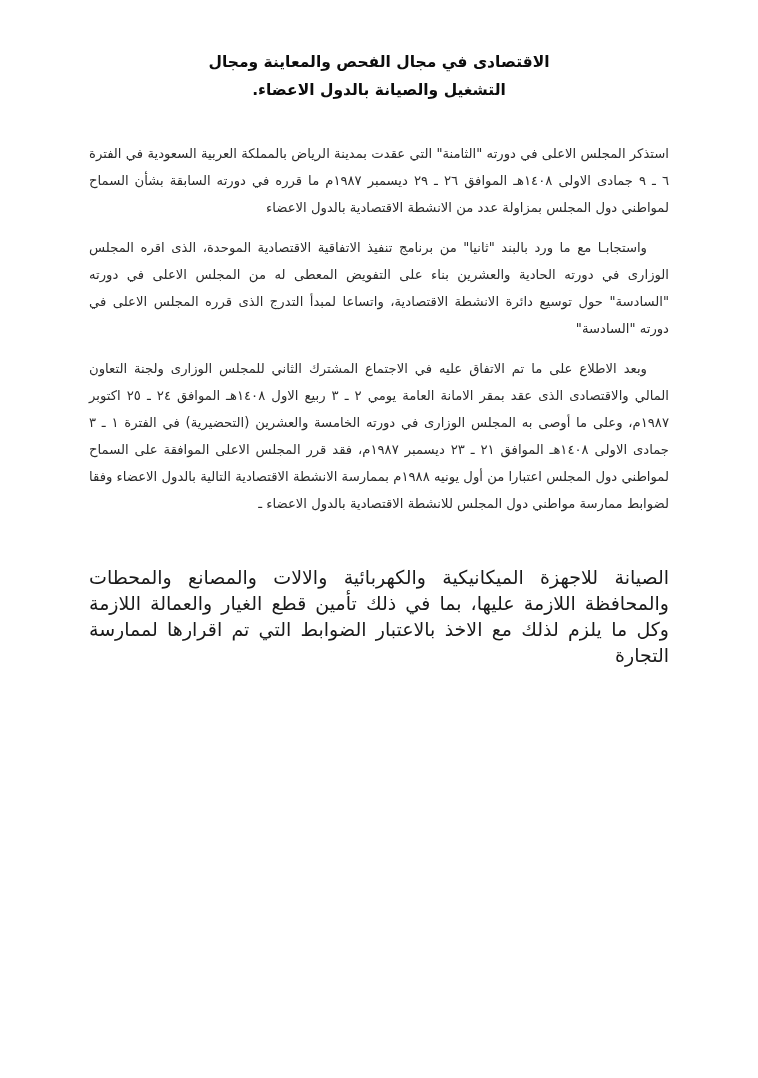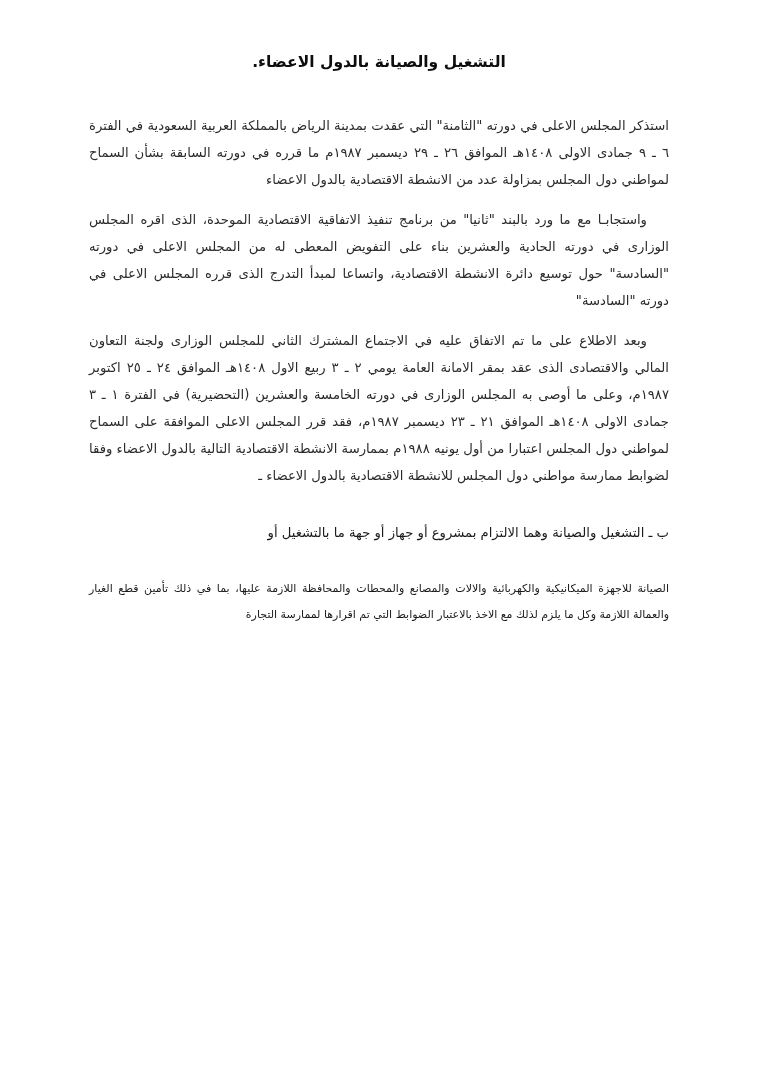--- a/index.html
+++ b/index.html
@@ -69,53 +69,50 @@
     font-size: 13.2px;
     line-height: 25.5px;
     text-align: justify;
     color: #1a1a1a;
   }
   .list-item .marker {
     display: inline;
   }
   .sub-para {
     margin: 0 0 23px 0;
-    font-size: 11px;
+    font-size: 19px;
     line-height: 26px;
     text-align: justify;
     color: #1a1a1a;
   }
   .spacer-sm { height: 10px; }
   .lower-block {
     direction: rtl;
     margin: 0 auto;
     width: 580px;
     padding-top: 6px;
   }
 </style>
 </head>
 <body>
 
 <div class="page">
 
   <div class="title-block">
+    <div class="title-line">الاقتصادى في مجال الفحص والمعاينة ومجال</div>
     <div class="title-line">التشغيل والصيانة بالدول الاعضاء.</div>
   </div>
 
   <div class="body-block">
     <p class="para gray">استذكر المجلس الاعلى في دورته "الثامنة" التي عقدت بمدينة الرياض بالمملكة العربية السعودية في الفترة ٦ ـ ٩ جمادى الاولى ١٤٠٨هـ الموافق ٢٦ ـ ٢٩ ديسمبر ١٩٨٧م ما قرره في دورته السابقة بشأن السماح لمواطني دول المجلس بمزاولة عدد من الانشطة الاقتصادية بالدول الاعضاء</p>
     <p class="para gray indent">واستجابـا مع ما ورد بالبند "ثانيا" من برنامج تنفيذ الاتفاقية الاقتصادية الموحدة، الذى اقره المجلس الوزارى في دورته الحادية والعشرين بناء على التفويض المعطى له من المجلس الاعلى في دورته "السادسة" حول توسيع دائرة الانشطة الاقتصادية، واتساعا لمبدأ التدرج الذى قرره المجلس الاعلى في دورته "السادسة"</p>
     <p class="para gray indent">وبعد الاطلاع على ما تم الاتفاق عليه في الاجتماع المشترك الثاني للمجلس الوزارى ولجنة التعاون المالي والاقتصادى الذى عقد بمقر الامانة العامة يومي ٢ ـ ٣ ربيع الاول ١٤٠٨هـ الموافق ٢٤ ـ ٢٥ اكتوبر ١٩٨٧م، وعلى ما أوصى به المجلس الوزارى في دورته الخامسة والعشرين (التحضيرية) في الفترة ١ ـ ٣ جمادى الاولى ١٤٠٨هـ الموافق ٢١ ـ ٢٣ ديسمبر ١٩٨٧م، فقد قرر المجلس الاعلى الموافقة على السماح لمواطني دول المجلس اعتبارا من أول يونيه ١٩٨٨م بممارسة الانشطة الاقتصادية التالية بالدول الاعضاء وفقا لضوابط ممارسة مواطني دول المجلس للانشطة الاقتصادية بالدول الاعضاء ـ</p>
   </div>
 
   <div class="list-block">
-    <div class="list-item">
-      <span class="marker">ب ـ</span>
-      <span>التشغيل والصيانة وهما الالتزام بمشروع أو جهاز أو جهة ما بالتشغيل أو</span>
-    </div>
   </div>
 
   <div class="lower-block">
     <div class="spacer-sm"></div>
     <p class="sub-para">الصيانة للاجهزة الميكانيكية والكهربائية والالات والمصانع والمحطات والمحافظة اللازمة عليها، بما في ذلك تأمين قطع الغيار والعمالة اللازمة وكل ما يلزم لذلك مع الاخذ بالاعتبار الضوابط التي تم اقرارها لممارسة التجارة</p>
   </div>
 
 </div>
 
 </body></html>

